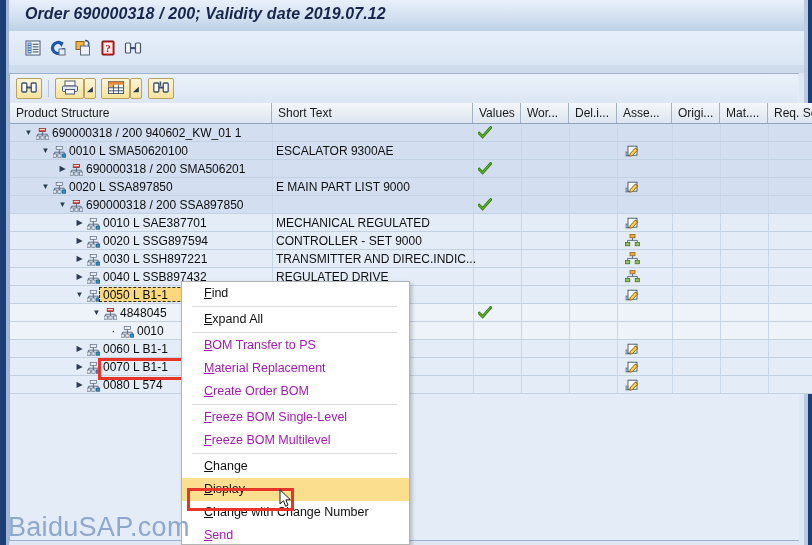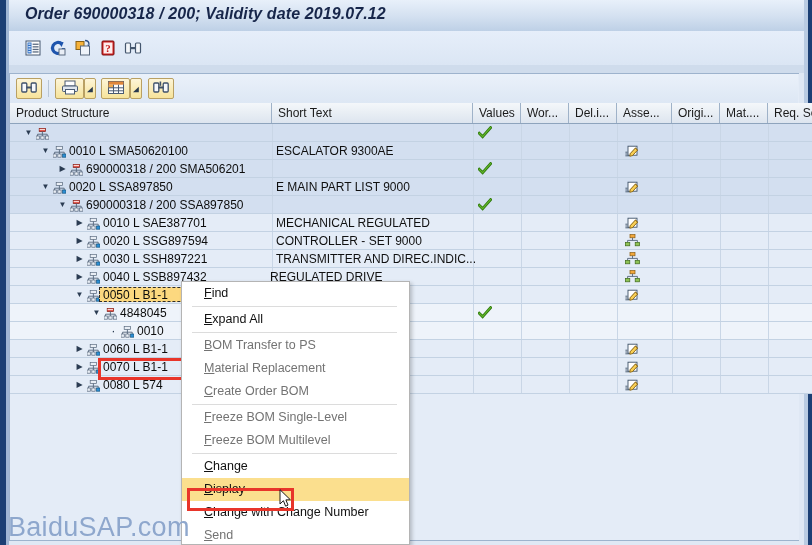--- a/index.html
+++ b/index.html
@@ -109,21 +109,21 @@
   
   .ctx{
     position:absolute;background:#ffffff;
     border:1px solid #b4b4b4;box-shadow:2px 2px 4px rgba(0,0,0,.22);
     box-sizing:border-box;
   }
   .mi{
     position:relative;height:23px;line-height:23px;
     padding-left:22px;font-size:12.5px;color:#111;white-space:nowrap;cursor:pointer;
   }
-  .mi.dis{color:#737373;cursor:default;}
+  .mi.dis{color:#a21caf;cursor:default;}
   .mi.hl{background:#fbdf8e;}
   .mi u{text-decoration:underline;}
   .msep{height:1px;background:#dcdcdc;margin:1px 12px 1px 10px;}
 
   .cursor{position:absolute;width:12px;height:18px;pointer-events:none;}
 
   
   .wm{
     position:absolute;left:8px;bottom:2px;
     font-size:27px;color:#8ea7cd;font-family:"Liberation Sans",sans-serif;
@@ -278,20 +278,21 @@
           <div class="ps" style="left: 0px; width: 262px;">
             <span class="twisty" style="left: 14px;">▼</span>
             <span class="nodeicon" style="left: 26px;"><svg width="13" height="12" viewBox="0 0 13 12">
                 <rect x="3.2" y="0.3" width="6.3" height="3.2" fill="#e33b30" stroke="#7e1c14" stroke-width=".7"></rect>
                 <rect x="3.6" y="0.9" width="5.4" height="1.3" fill="#fbd7d3"></rect>
                 <path d="M6.4 3.5 L6.4 6.2 M1.6 6.2 L11.2 6.2 M1.6 6.2 L1.6 8 M6.4 6.2 L6.4 8 M11.2 6.2 L11.2 8" stroke="#55657a" stroke-width=".9" fill="none"></path>
                 <rect x="0" y="8" width="3.3" height="3.2" fill="#e9eef5" stroke="#55657a" stroke-width=".7"></rect>
                 <rect x="4.8" y="8" width="3.3" height="3.2" fill="#e9eef5" stroke="#55657a" stroke-width=".7"></rect>
                 <rect x="9.6" y="8" width="3.3" height="3.2" fill="#e9eef5" stroke="#55657a" stroke-width=".7"></rect>
               </svg></span>
+            <span class="lbl" style="left: 42px;">690000318 / 200 940602_KW_01 1</span>
           </div>
           <div class="chk" style="left: 468px;"><svg width="14" height="14" viewBox="0 0 14 14">
               <path d="M1.2 7.2 L4.6 10.6 L12.6 1.6" fill="none" stroke="#2f7a0c" stroke-width="2.8" stroke-linecap="square"></path>
               <path d="M1.2 7.2 L4.6 10.6 L12.6 1.6" fill="none" stroke="#63b62b" stroke-width="1.1" stroke-linecap="square"></path>
             </svg></div>
         </div>
         <div class="row sh" style="top: 18px;">
           <div class="cellsep" style="left: 262px;"></div>
           <div class="cellsep" style="left: 463px;"></div>
           <div class="cellsep" style="left: 511px;"></div>
@@ -505,21 +506,21 @@
             <span class="twisty" style="left: 65px;">▶</span>
             <span class="nodeicon" style="left: 77px;"><svg width="13" height="12" viewBox="0 0 13 12">
                 <rect x="3.2" y="0.3" width="6.3" height="3.2" fill="#e9eef5" stroke="#55657a" stroke-width=".7"></rect>
                 <path d="M6.4 3.5 L6.4 6.2 M1.6 6.2 L11.2 6.2 M1.6 6.2 L1.6 8 M6.4 6.2 L6.4 8 M11.2 6.2 L11.2 8" stroke="#55657a" stroke-width=".9" fill="none"></path>
                 <rect x="0" y="8" width="3.3" height="3.2" fill="#e9eef5" stroke="#55657a" stroke-width=".7"></rect>
                 <rect x="4.8" y="8" width="3.3" height="3.2" fill="#e9eef5" stroke="#55657a" stroke-width=".7"></rect>
                 <rect x="9.6" y="8" width="3.3" height="3.2" fill="#2b8fd6" stroke="#14557f" stroke-width=".7"></rect>
               </svg></span>
             <span class="lbl" style="left: 93px;">0040 L SSB897432</span>
           </div>
-          <div class="st" style="left: 260px;">REGULATED DRIVE</div>
+          <div class="st" style="left: 266px;">REGULATED DRIVE</div>
           <div class="assicon" style="left: 615px;"><svg width="15" height="14" viewBox="0 0 15 14">
               <rect x="5" y="0.6" width="5" height="3.2" fill="#f2a73b" stroke="#8a5c11" stroke-width=".7"></rect>
               <path d="M7.5 3.8 L7.5 6.4 M2.6 6.4 L12.4 6.4 M2.6 6.4 L2.6 8.4 M12.4 6.4 L12.4 8.4" stroke="#55657a" stroke-width=".9" fill="none"></path>
               <rect x="0.4" y="8.4" width="4.4" height="3.4" fill="#8fc355" stroke="#3f6b1c" stroke-width=".7"></rect>
               <rect x="10.2" y="8.4" width="4.4" height="3.4" fill="#8fc355" stroke="#3f6b1c" stroke-width=".7"></rect>
             </svg></div>
         </div>
         <div class="row lt" style="top: 162px;">
           <div class="cellsep" style="left: 262px;"></div>
           <div class="cellsep" style="left: 463px;"></div>

